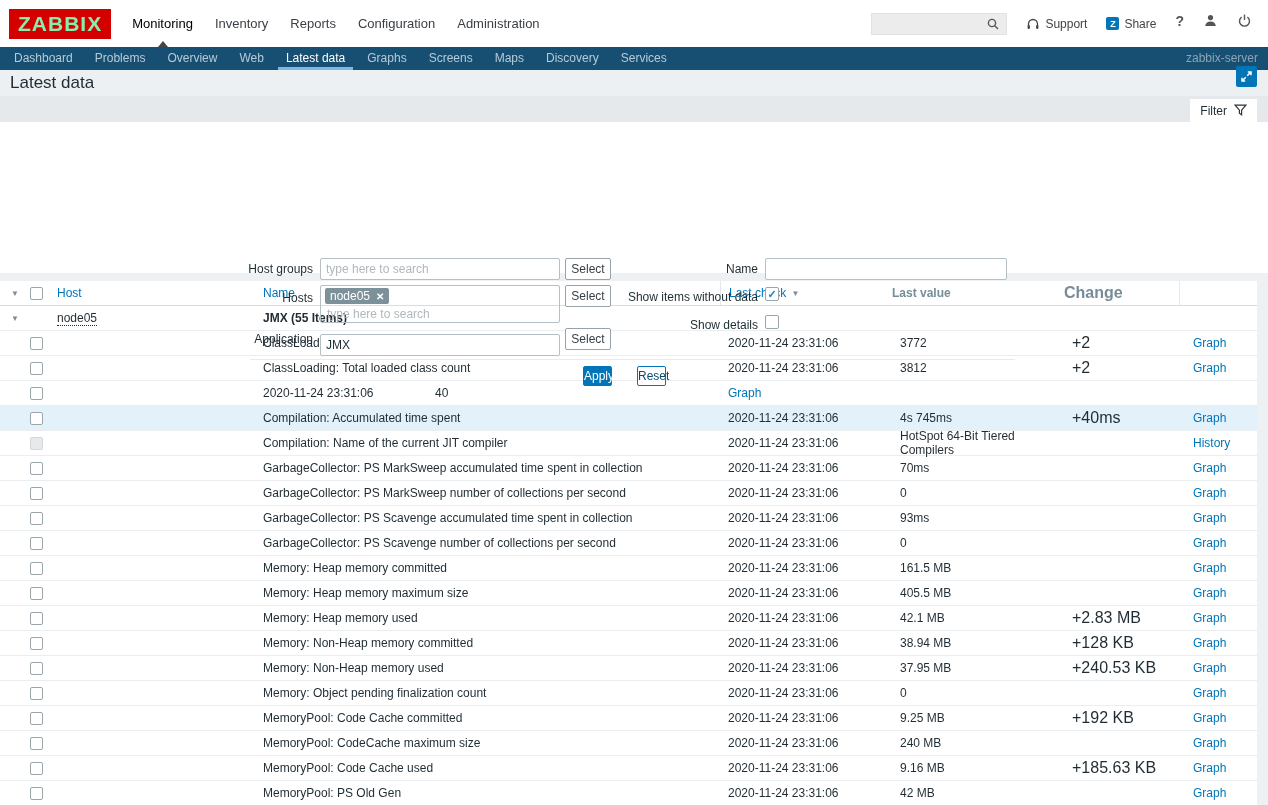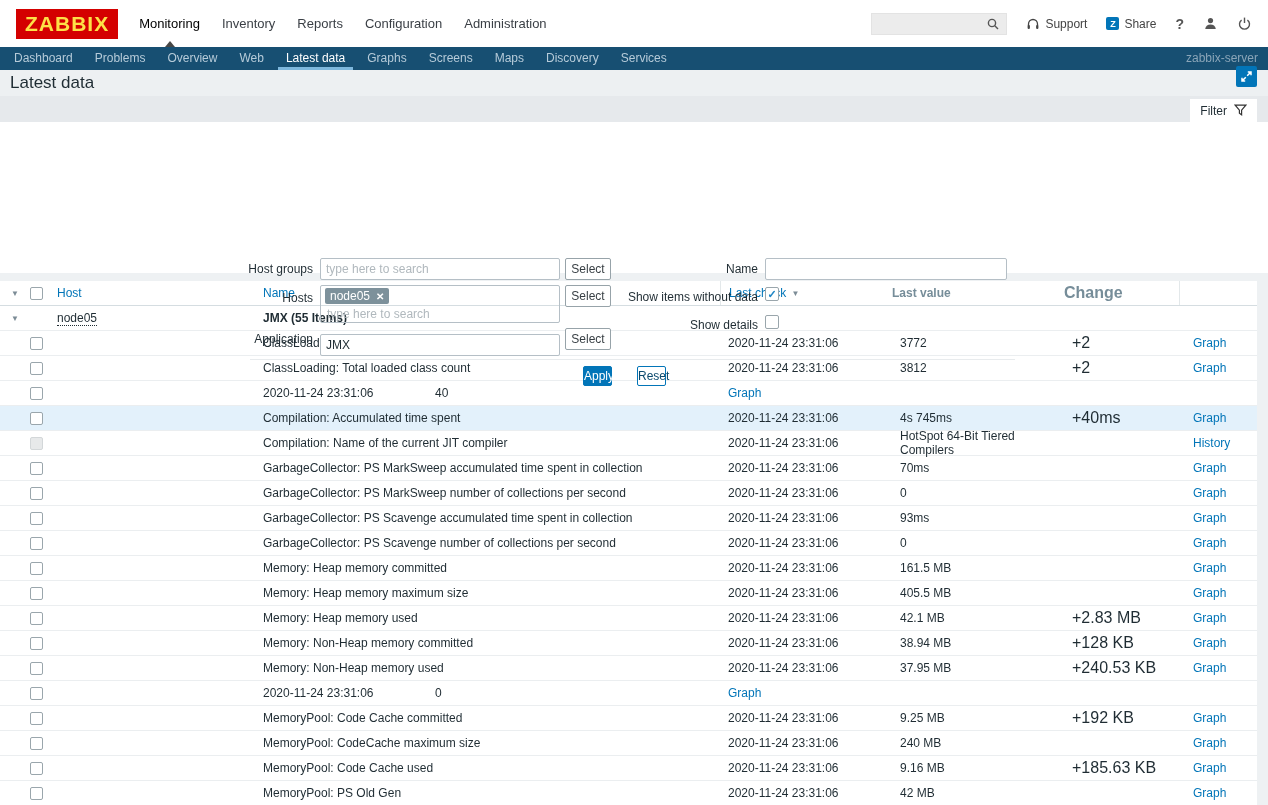--- a/index.html
+++ b/index.html
@@ -1,27 +1,27 @@
 <!DOCTYPE html>
 <html><head>
 <meta charset="utf-8">
 <style>
   * { margin:0; padding:0; box-sizing:border-box; }
   html,body { width:1268px; height:805px; overflow:hidden; }
   body { font-family:"Liberation Sans", sans-serif; background:#eef1f3; color:#1f2c33; font-size:12px; }
 
   
   .topbar { height:47px; background:#fff; display:flex; align-items:center; position:relative; }
-  .logo { background:#d40000; color:#fde047; font-weight:bold; font-size:21px; line-height:30px; padding:0 9px; margin-left:16px; letter-spacing:1px;text-align:center; }
+  .logo { background:#d40000; color:#86efac; font-weight:bold; font-size:21px; line-height:30px; padding:0 9px; margin-left:9px; letter-spacing:1px;text-align:center; }
   .top-menu { display:flex; margin-left:10px; height:100%; align-items:center; }
   .menu-item { padding:0 11px; font-size:13px; color:#3a3f45; cursor:pointer; height:100%; display:flex; align-items:center; position:relative; }
   .menu-item.active { color:#000; }
   .menu-item.active::after { content:""; position:absolute; bottom:0; left:50%; margin-left:-5px;
       border-left:5px solid transparent; border-right:5px solid transparent; border-bottom:6px solid #474747; }
-  .top-right { margin-left:auto; display:flex; align-items:center; gap:19px; padding-right:16px; }
+  .top-right { margin-left:auto; display:flex; gap:19px; padding-right:16px; }
   .search-box { width:136px; height:22px; background:#ececec; border:1px solid #e3e3e3; display:flex; align-items:center; }
   .search-box input { flex:1; border:none; background:transparent; outline:none; font-size:12px; padding:0 6px; min-width:0; }
   .tool-link { display:flex; align-items:center; gap:5px; font-size:12px; color:#444; cursor:pointer; }
   .share-badge { width:13px; height:13px; background:#0275b8; border-radius:2px; color:#fff; font-size:9px; font-weight:bold; display:flex; align-items:center; justify-content:center; }
   .help-q { font-size:14px; color:#555; font-weight:bold; }
 
   
   .subnav { height:23px; background:#174f72; display:flex; align-items:stretch; padding-left:3px; }
   .subnav-item { color:#b6cbd9; font-size:12px; padding:0 11px; line-height:22px; cursor:pointer; position:relative; }
   .subnav-item.active { color:#fff; }
@@ -392,20 +392,21 @@
     <div class="c-lastvalue">37.95 MB</div>
     <div class="c-change">+240.53 KB</div>
     <div class="c-link"><span class="link">Graph</span></div>
   </div>
       <div class="tr item">
     <div class="c-caret"></div>
     <div class="c-check">
           <div class="checkbox"></div>
         </div>
     <div class="c-host"></div>
+    <div class="c-name">Memory: Object pending finalization count</div>
     <div class="c-lastcheck">2020-11-24 23:31:06</div>
     <div class="c-lastvalue">0</div>
     <div class="c-change"></div>
     <div class="c-link"><span class="link">Graph</span></div>
   </div>
       <div class="tr item">
     <div class="c-caret"></div>
     <div class="c-check">
           <div class="checkbox"></div>
         </div>

